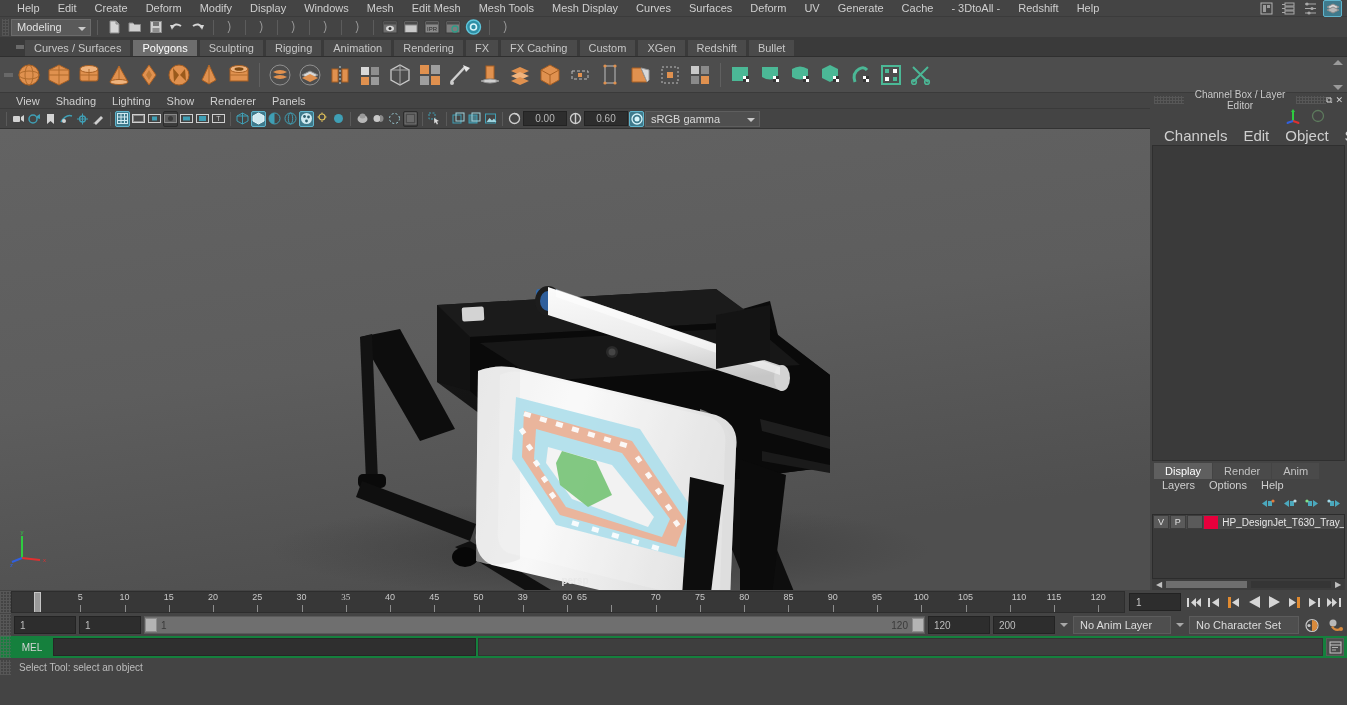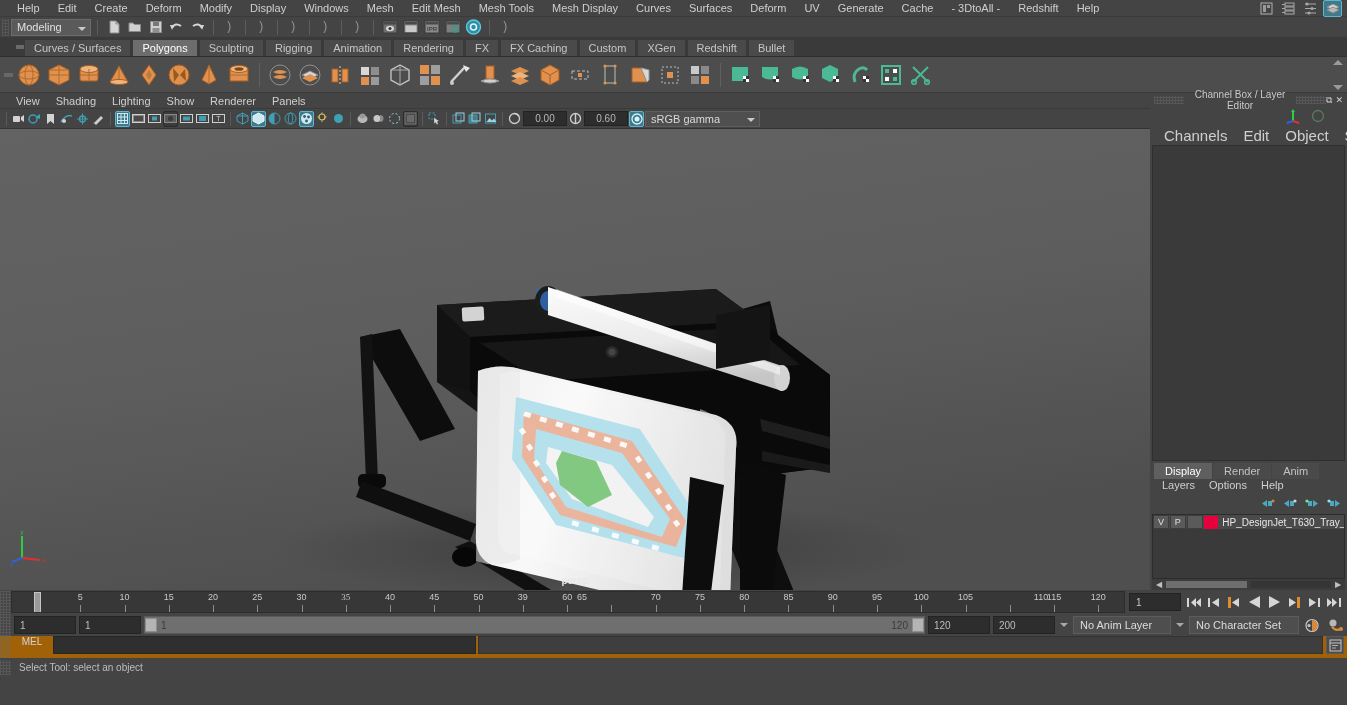--- a/index.html
+++ b/index.html
@@ -209,21 +209,21 @@
   .combo-field {
     height: 18px; background: #4e4e4e; border: 1px solid #5c5c5c; color: #dcdcdc;
     font-size: 11px; line-height: 17px; padding: 0 6px; display: flex; align-items: center;
   }
   .mini-arr {
     border-left: 4px solid transparent; border-right: 4px solid transparent;
     border-top: 4px solid #a8a8a8; margin: 0 2px;
   }
 
   
-  .melrow { height: 22px; background: #a16207; display: flex; }
+  .melrow { height: 22px; background: #15803d; display: flex; align-items: center; }
   .mel-label { width: 42px; text-align: center; font-size: 10px; color: #d4d4d4; }
   .mel-input { flex: 1; height: 18px; background: #2f2f2f; border: 1px solid #262626; }
   .mel-out { width: 845px; height: 18px; background: #3e3e3e; border: 1px solid #333; margin-left: 2px; }
   .mel-btn { width: 18px; height: 18px; background: #4c4c4c; border: 1px solid #5a5a5a; margin: 0 3px;
              display:flex; align-items:center; justify-content:center; }
 
   
   .helprow { height: 18px; background: #444444; display: flex; align-items: center; }
   .help-text { font-size: 10px; color: #bdbdbd; padding-left: 8px; }
 </style>
@@ -1168,21 +1168,21 @@
         <div class="tick-label" style="left: 776.459px;">85</div>
         <div class="tick-mark" style="left: 776.459px;"></div>
         <div class="tick-label" style="left: 820.721px;">90</div>
         <div class="tick-mark" style="left: 820.721px;"></div>
         <div class="tick-label" style="left: 864.984px;">95</div>
         <div class="tick-mark" style="left: 864.984px;"></div>
         <div class="tick-label" style="left: 909.246px;">100</div>
         <div class="tick-mark" style="left: 909.246px;"></div>
         <div class="tick-label" style="left: 953.508px;">105</div>
         <div class="tick-mark" style="left: 953.508px;"></div>
-        <div class="tick-label" style="left: 1029px; text-align: right;">110</div>
+        <div class="tick-label" style="left: 1007px; text-align: right;">110</div>
         <div class="tick-mark" style="left: 997.77px;"></div>
         <div class="tick-label" style="left: 1042.03px;">115</div>
         <div class="tick-mark" style="left: 1042.03px;"></div>
         <div class="tick-label" style="left: 1086.3px;">120</div>
         <div class="tick-mark" style="left: 1086.3px;"></div>
         <div class="time-cursor" style="left: 22px;"></div>
       </div>
     <div class="curframe">1</div>
     <div class="playbtns">
       <div class="pbtn">

